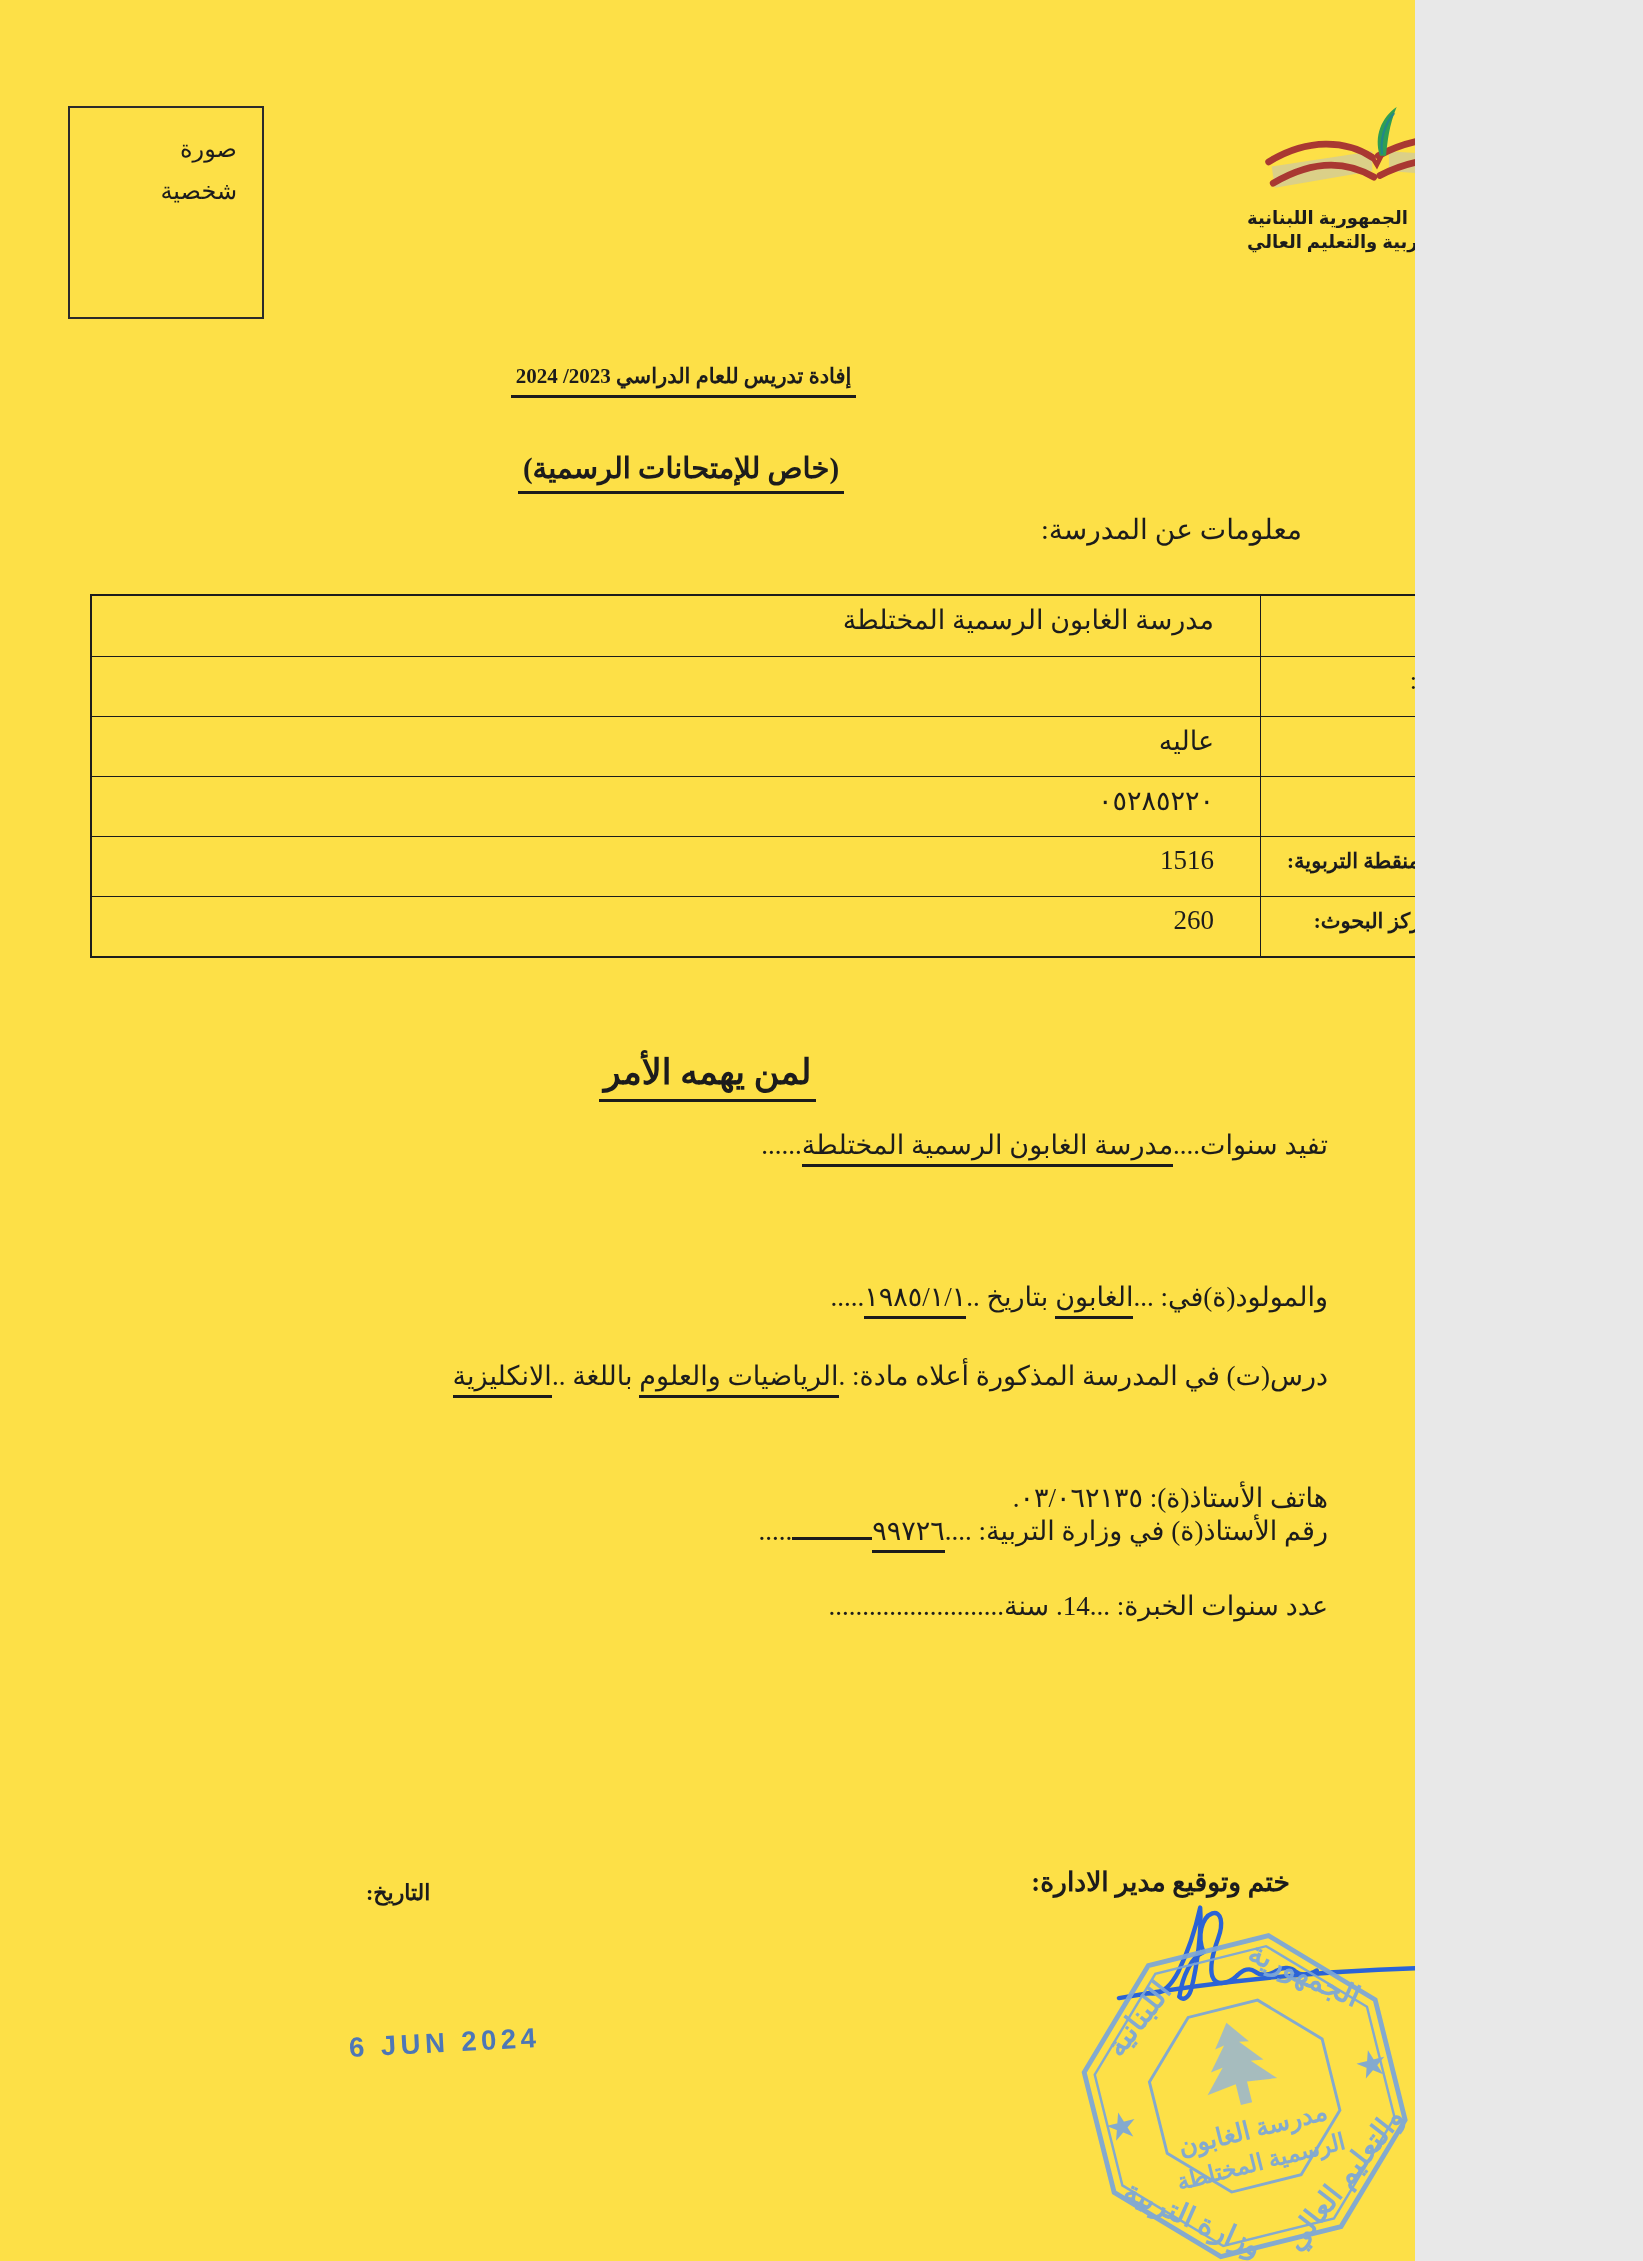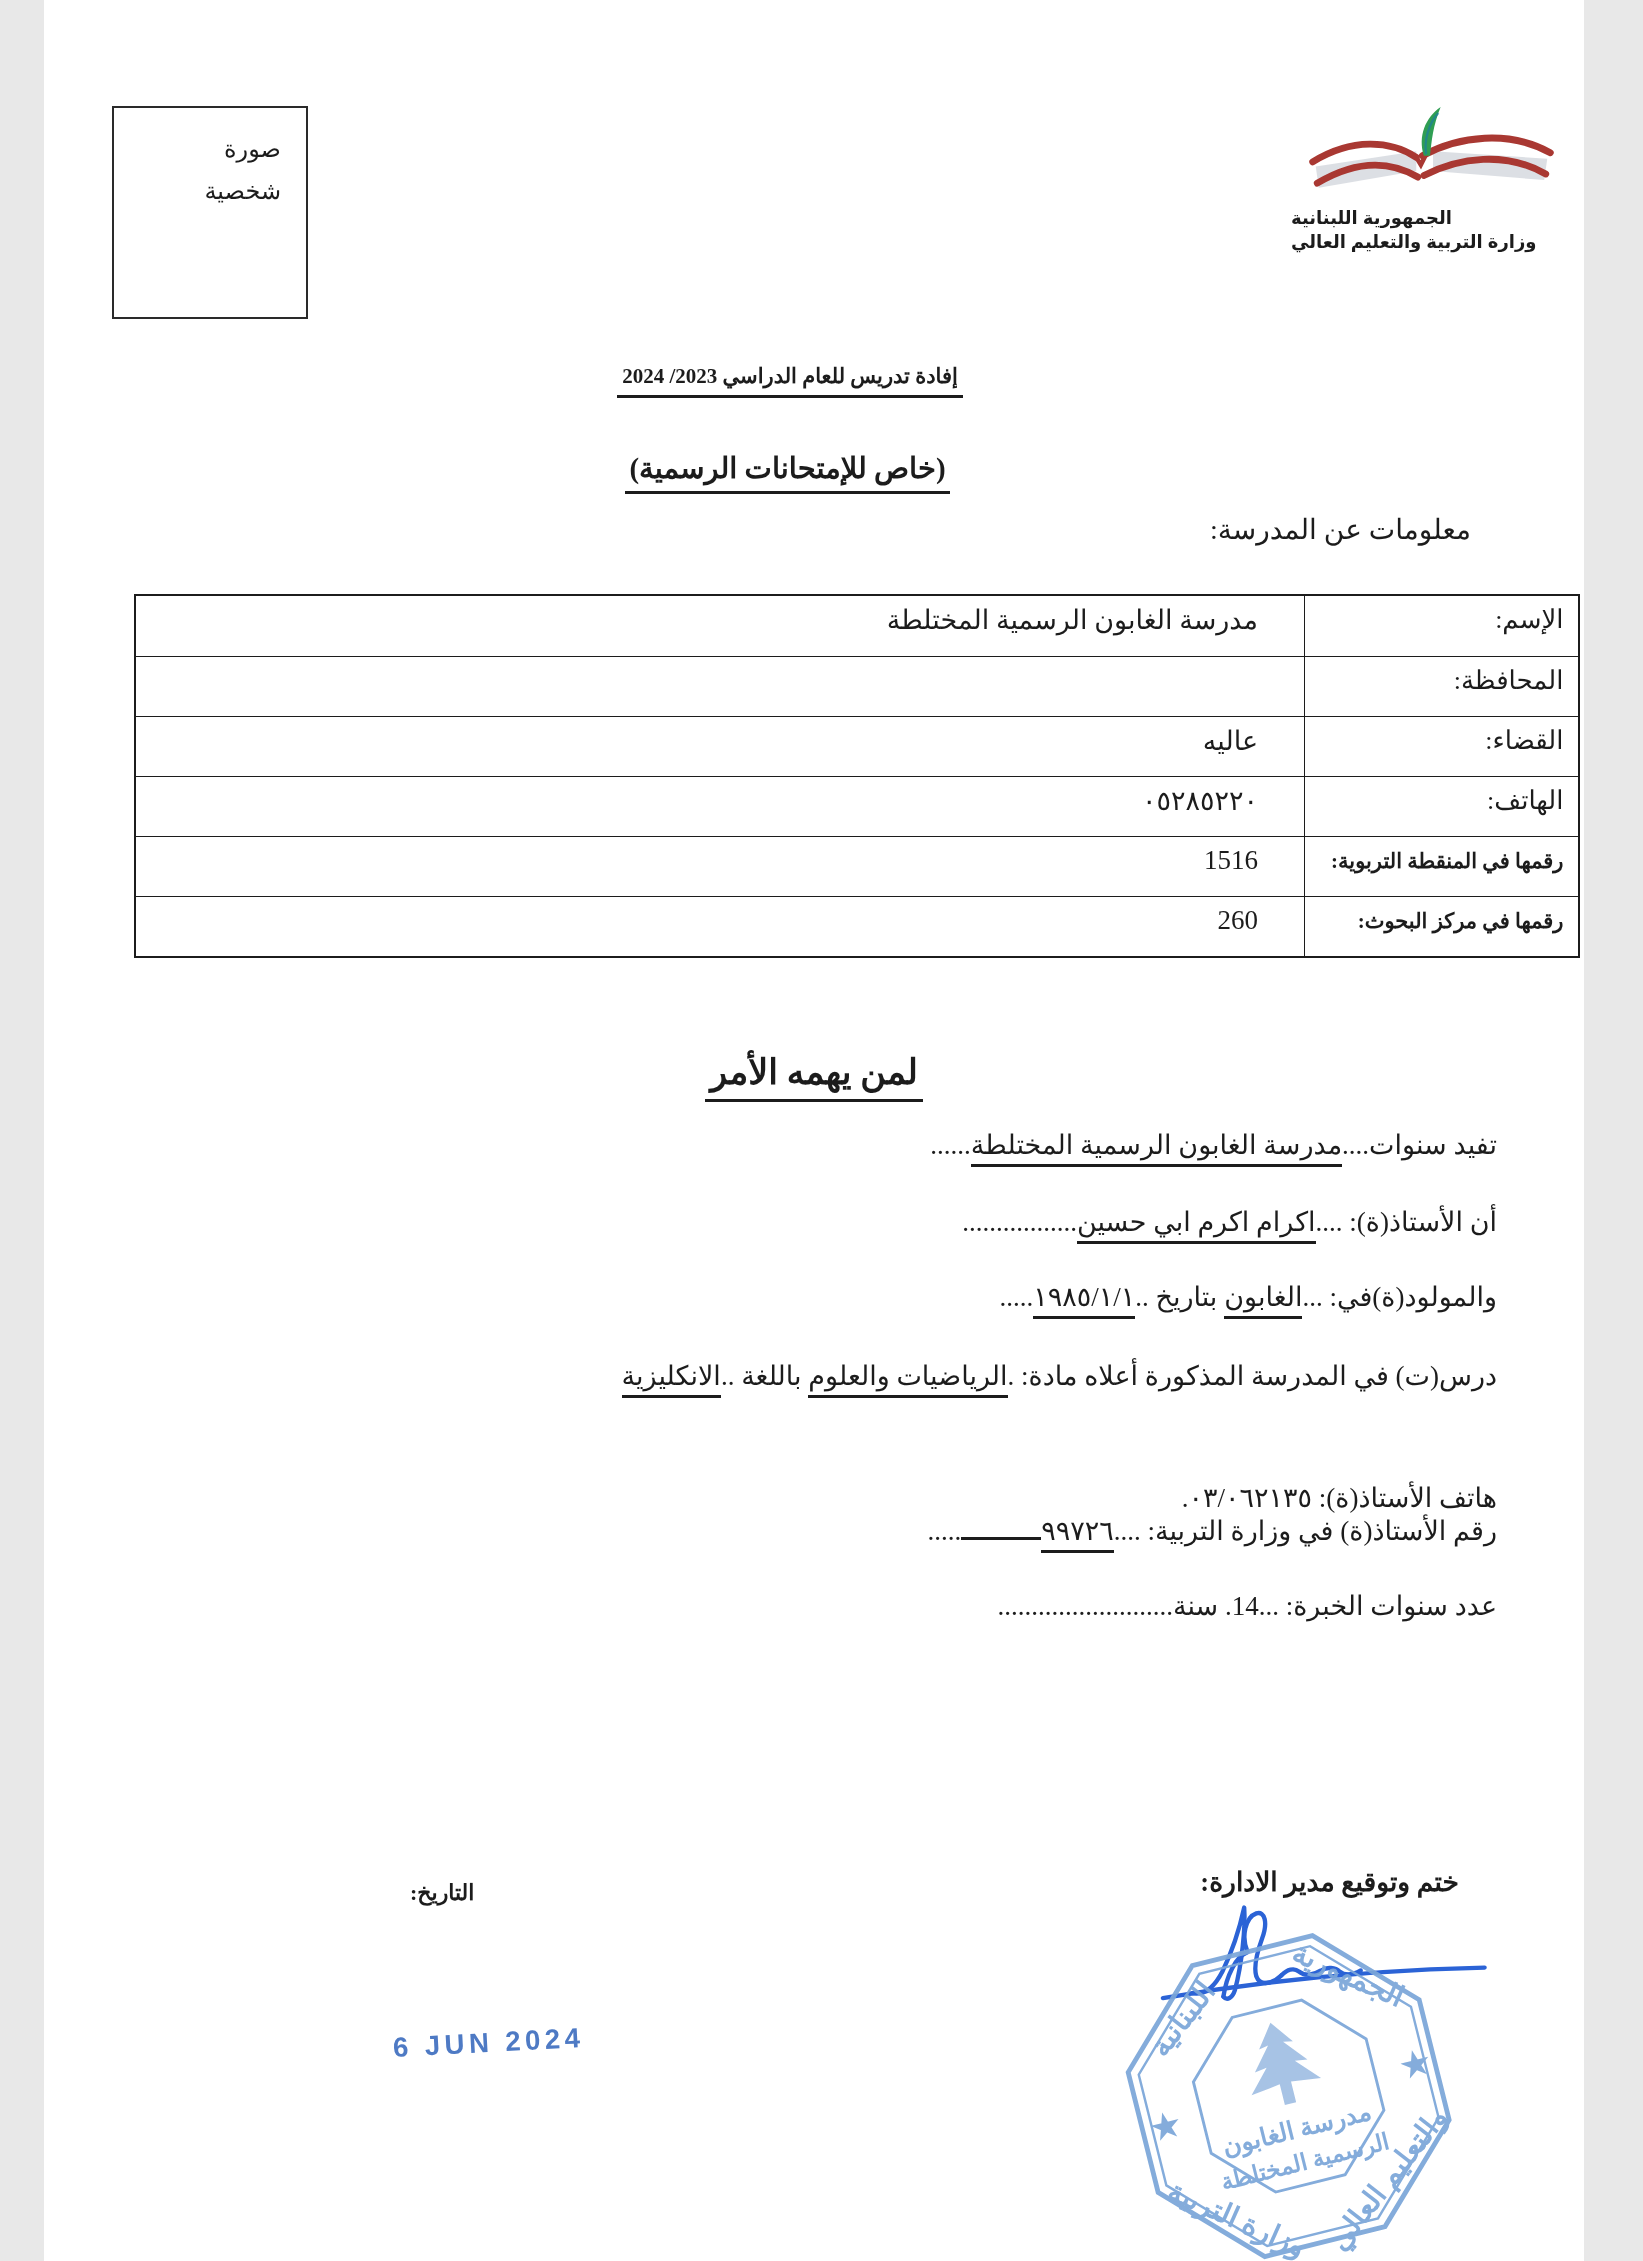--- a/index.html
+++ b/index.html
@@ -1,18 +1,18 @@
 <!DOCTYPE html>
 <html lang="ar" style="font-size:7.7px"><head>
 <meta charset="utf-8">
 <style>
   html,body{margin:0;padding:0;background:#e8e8e8;}
   #page{
-    position:relative;width:1540px;height:2261px;background:#ffffff;
-    font-family:"Liberation Serif","DejaVu Serif",serif;color:#1c1c1c;overflow:hidden;margin-left:44px;
+    position:relative;width:1415px;height:2261px;background:#fde047;
+    font-family:"Liberation Serif","DejaVu Serif",serif;color:#1c1c1c;overflow:hidden;
   }
   .rtl{direction:rtl;unicode-bidi:embed;}
   
   .photo-box{
     position:absolute;left:68px;top:106px;width:196px;height:213px;
     border:2.4px solid #2a2a2a;box-sizing:border-box;
     text-align:right;padding:20.3px 25px 0 0;font-size:24px;line-height:42px;
   }
   
   .logo{position:absolute;left:1247px;top:107px;width:280px;text-align:left;}
@@ -115,23 +115,20 @@
   </div>
 
   <div class="letter-heading-wrap">
     <span class="u-head rtl" style="font-size:35px;">لمن يهمه الأمر</span>
   </div>
 
   <div class="letter-line" style="top:1129px;">
     <span>تفيد سنوات</span><span>....</span><span class="u">مدرسة الغابون الرسمية المختلطة</span><span>......</span>
   </div>
 
-  <div class="letter-line" style="top:1206px;">
-    <span>أن الأستاذ(ة): </span><span>....</span><span class="u">اكرام اكرم ابي حسين</span><span>.................</span>
-  </div>
 
   <div class="letter-line" style="top:1281px;">
     <span>والمولود(ة)في: </span><span>...</span><span class="u">الغابون</span><span>  بتاريخ </span><span>..</span><span class="u">١٩٨٥/١/١</span><span>.....</span>
   </div>
 
   <div class="letter-line" style="top:1360px;">
     <span>درس(ت) في المدرسة المذكورة أعلاه مادة: </span><span>.</span><span class="u">الرياضيات والعلوم</span><span>  باللغة  </span><span>..</span><span class="u">الانكليزية</span>
   </div>
 
   <div class="letter-line" style="top:1482px;">

